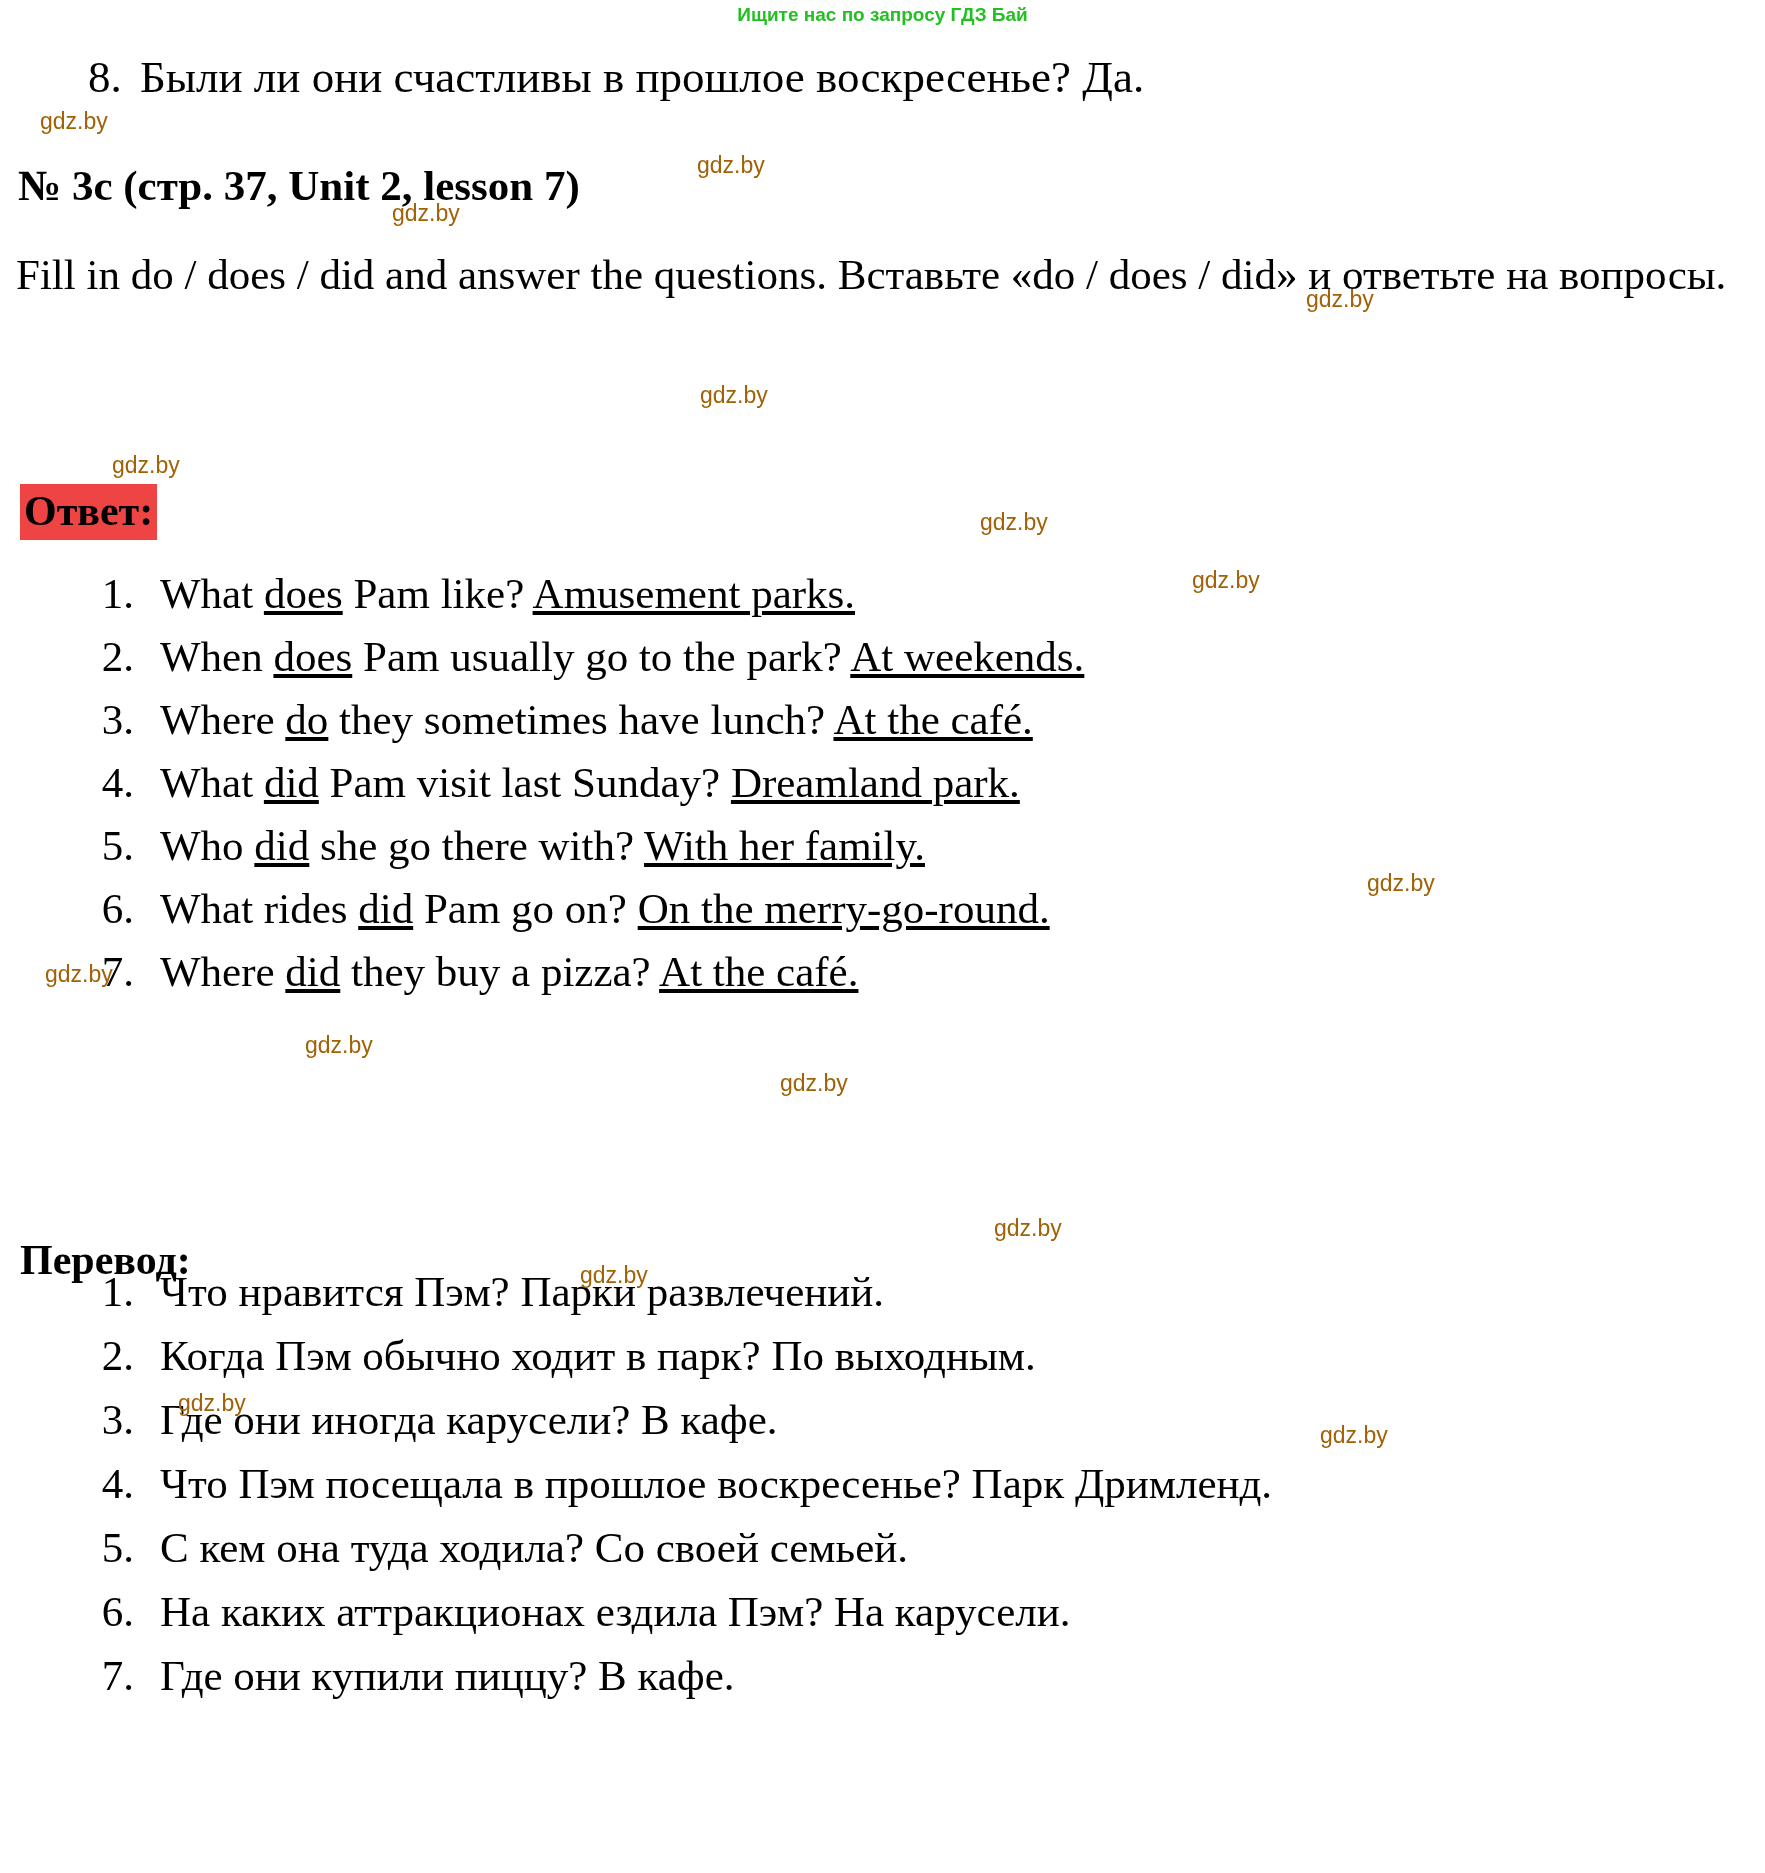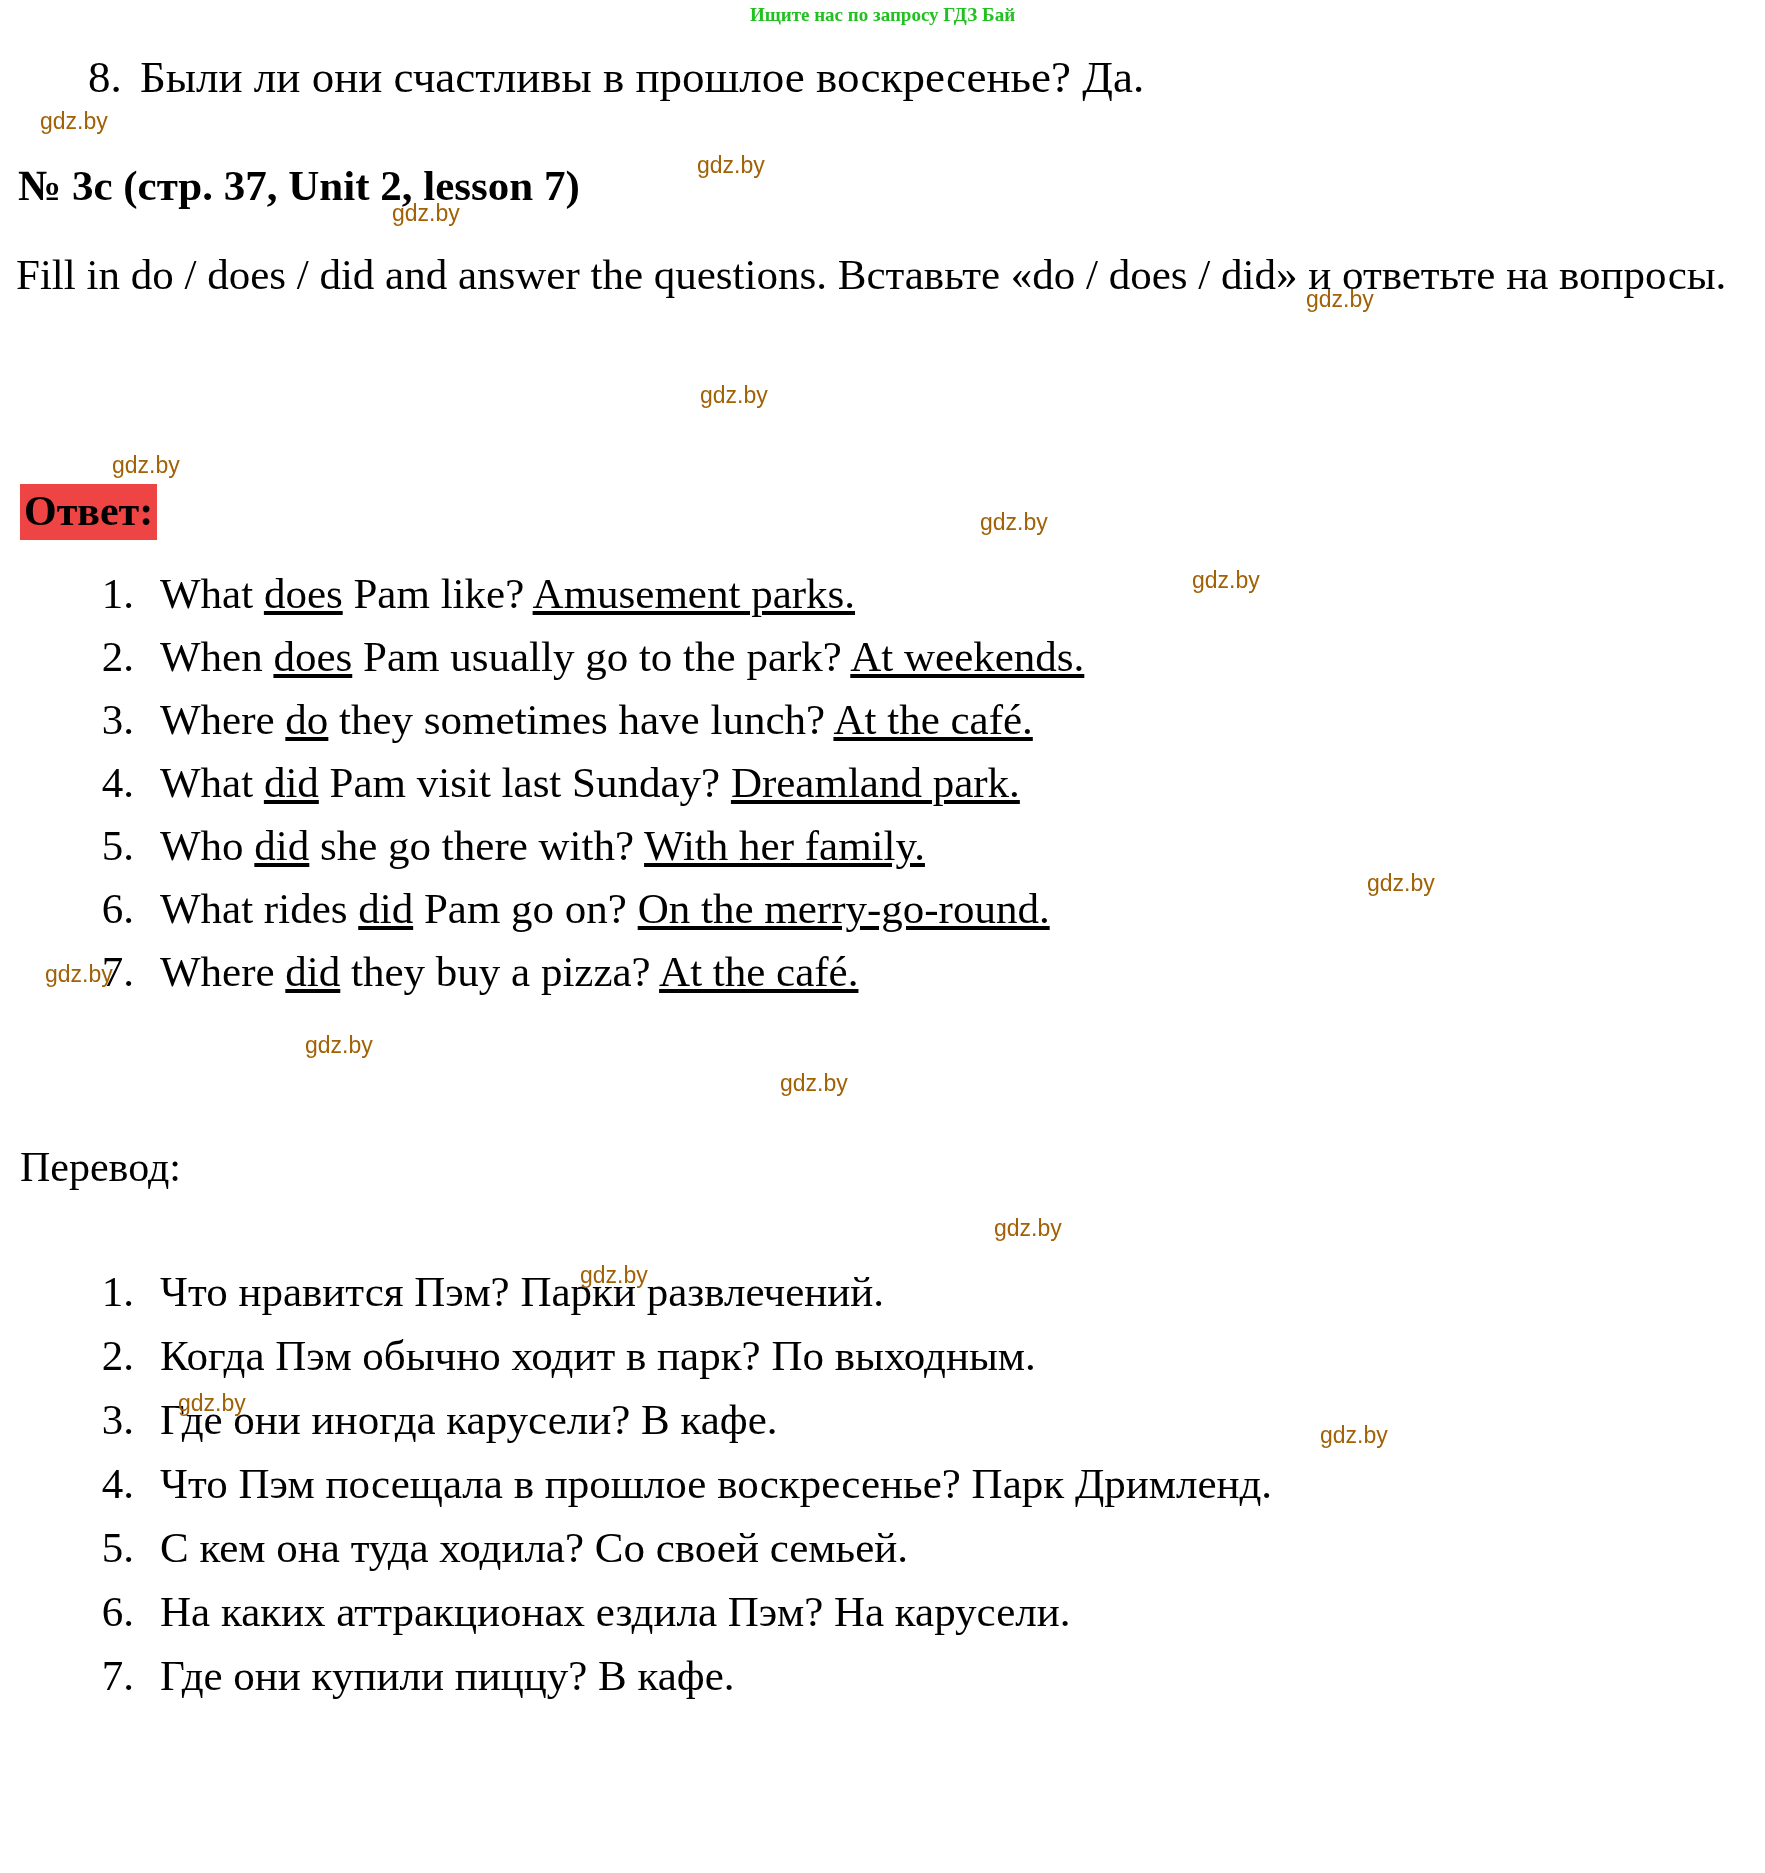--- a/index.html
+++ b/index.html
@@ -16,21 +16,21 @@
     color: #000000;
   }
 
   
   .banner {
     position: absolute;
     top: 0;
     left: 0;
     width: 1765px;
     text-align: center;
-    font-family: Liberation Serif, serif;
+    font-family: Liberation Sans, sans-serif;
     font-size: 19px;
     font-weight: 700;
     color: #22c020;
     line-height: 26px;
     padding-top: 2px;
     white-space: nowrap;
   }
 
   
   .page {
@@ -75,24 +75,24 @@
     left: 20px;
     font-size: 42px;
     font-weight: 700;
     line-height: 50px;
     background: #ef4444;
     padding: 2px 4px 4px 4px;
   }
 
   .translate-label {
     position: absolute;
-    top: 1110px;
+    top: 1203px;
     left: 20px;
     font-size: 42px;
-    font-weight: 400;
+    font-weight: 700;
     line-height: 50px;
   }
 
   
   ol.qlist {
     position: absolute;
     margin: 0;
     padding: 0;
     list-style: none;
   }

